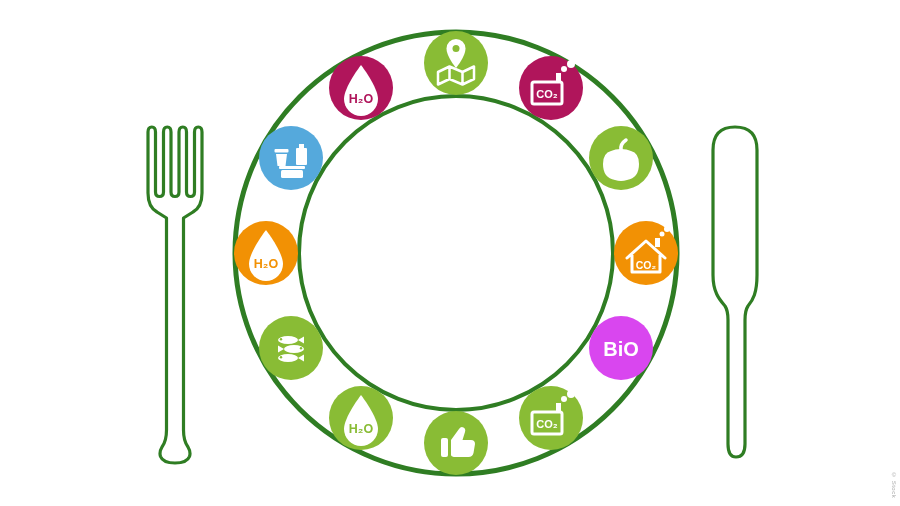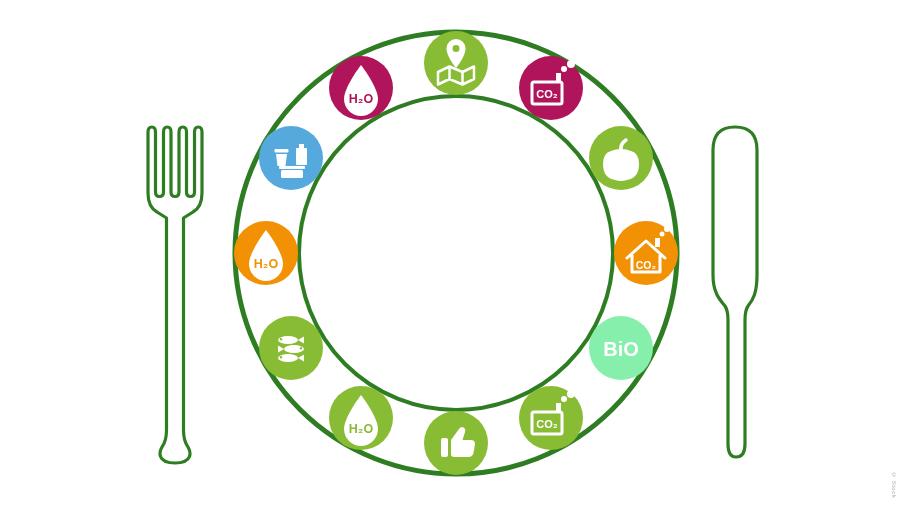--- a/index.html
+++ b/index.html
@@ -78,21 +78,21 @@
       </div>
       <div class="badge" style="left: 614px; top: 221px; background: rgb(242, 145, 4);">
         <svg viewBox="0 0 64 64">
       <path d="M18 34 L18 51 L46 51 L46 34 M13 37 L32 20 L51 37" fill="none" stroke="#fff" stroke-width="3" stroke-linecap="round" stroke-linejoin="round"></path>
       <rect x="41" y="17" width="5" height="9" fill="#fff"></rect>
       <circle cx="48" cy="13" r="2.5" fill="#fff"></circle>
           <circle cx="53" cy="8" r="3" fill="#fff"></circle>
       <text x="32" y="47.5" text-anchor="middle" font-size="10.5" font-weight="bold" fill="#fff" font-family="&quot;Liberation Sans&quot;,&quot;DejaVu Sans&quot;,sans-serif">CO₂</text>
     </svg>
       </div>
-      <div class="badge" style="left: 588.545px; top: 316px; background: #86efac;">
+      <div class="badge" style="left: 588.545px; top: 316px; background: #d946ef;">
         <svg viewBox="0 0 64 64">
       <text x="32" y="40" text-anchor="middle" font-size="20" font-weight="bold" fill="#fff" font-family="&quot;Liberation Sans&quot;,&quot;DejaVu Sans&quot;,sans-serif">BiO</text>
     </svg>
       </div>
       <div class="badge" style="left: 519px; top: 385.545px; background: rgb(137, 188, 53);">
         <svg viewBox="0 0 64 64">
       <rect x="13" y="26" width="30" height="22" rx="2" fill="none" stroke="#fff" stroke-width="3"></rect>
       <rect x="37" y="17" width="5" height="9" fill="#fff"></rect>
       <circle cx="45" cy="13" r="3" fill="#fff"></circle>
           <circle cx="52" cy="8" r="4" fill="#fff"></circle>

